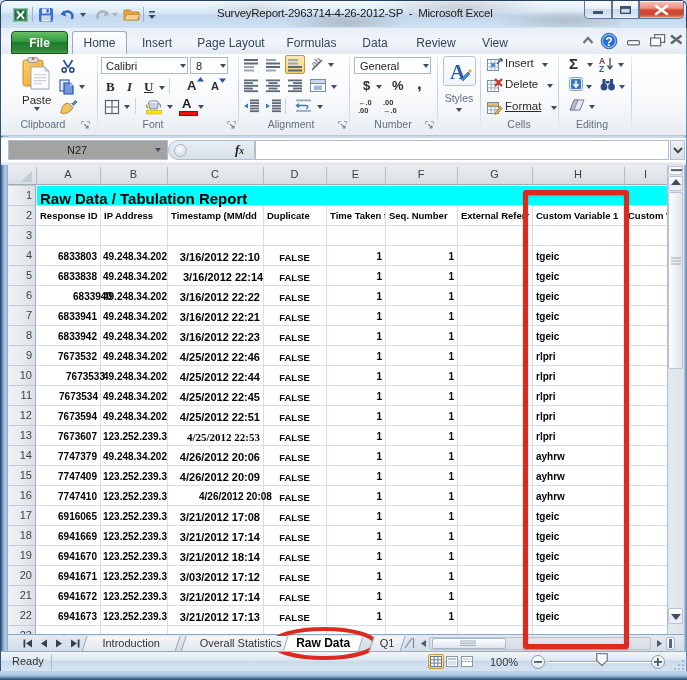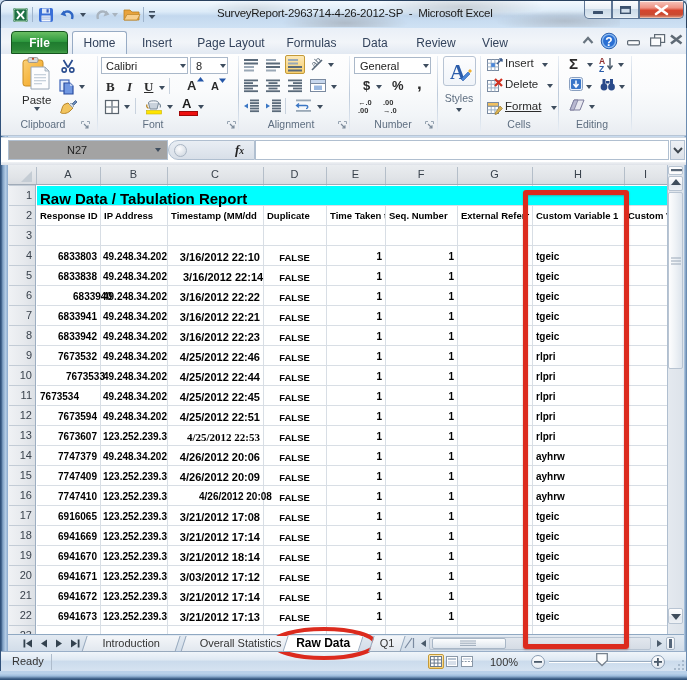--- a/index.html
+++ b/index.html
@@ -583,21 +583,21 @@
 <div class="cell" style="left:318px;top:186px;width:56px;text-align:right;">1</div>
 <div class="cell" style="left:377px;top:186px;width:69px;text-align:right;">1</div>
 <div class="cell" style="left:528px;top:186px;">rlpri</div>
 <div class="cell" style="left:20px;top:206px;width:61px;text-align:right;margin-left:16px;">7673533</div>
 <div class="cell" style="left:95px;top:206px;width:65px;overflow:hidden;">49.248.34.202</div>
 <div class="cell" style="left:159px;top:206px;width:93px;text-align:right;font-size:11px;">4/25/2012 22:44</div>
 <div class="cell" style="left:255px;top:207px;width:63px;text-align:center;font-size:9.5px;">FALSE</div>
 <div class="cell" style="left:318px;top:206px;width:56px;text-align:right;">1</div>
 <div class="cell" style="left:377px;top:206px;width:69px;text-align:right;">1</div>
 <div class="cell" style="left:528px;top:206px;">rlpri</div>
-<div class="cell" style="left:28px;top:226px;width:43px;text-align:right;">7673534</div>
+<div class="cell" style="left:36px;top:226px;width:54px;text-align:right;">7673534</div>
 <div class="cell" style="left:95px;top:226px;width:65px;overflow:hidden;">49.248.34.202</div>
 <div class="cell" style="left:159px;top:226px;width:93px;text-align:right;font-size:11px;">4/25/2012 22:45</div>
 <div class="cell" style="left:255px;top:227px;width:63px;text-align:center;font-size:9.5px;">FALSE</div>
 <div class="cell" style="left:318px;top:226px;width:56px;text-align:right;">1</div>
 <div class="cell" style="left:377px;top:226px;width:69px;text-align:right;">1</div>
 <div class="cell" style="left:528px;top:226px;">rlpri</div>
 <div class="cell" style="left:28px;top:246px;width:61px;text-align:right;">7673594</div>
 <div class="cell" style="left:95px;top:246px;width:65px;overflow:hidden;">49.248.34.202</div>
 <div class="cell" style="left:159px;top:246px;width:93px;text-align:right;font-size:11px;">4/25/2012 22:51</div>
 <div class="cell" style="left:255px;top:247px;width:63px;text-align:center;font-size:9.5px;">FALSE</div>

